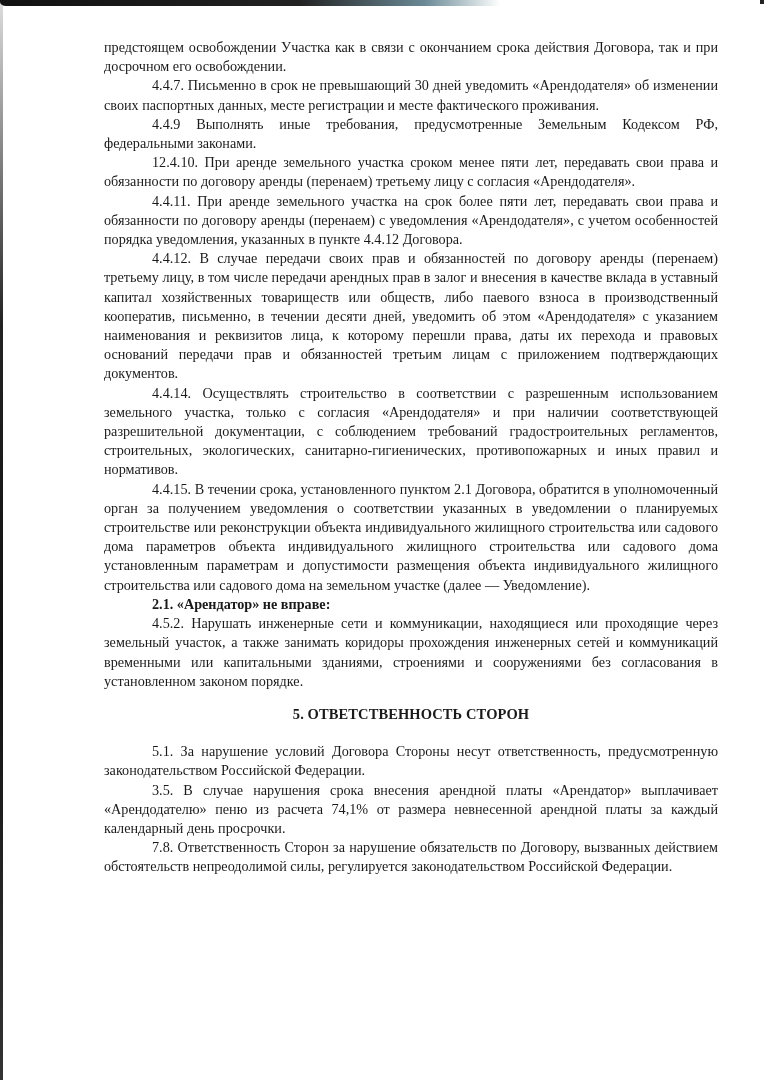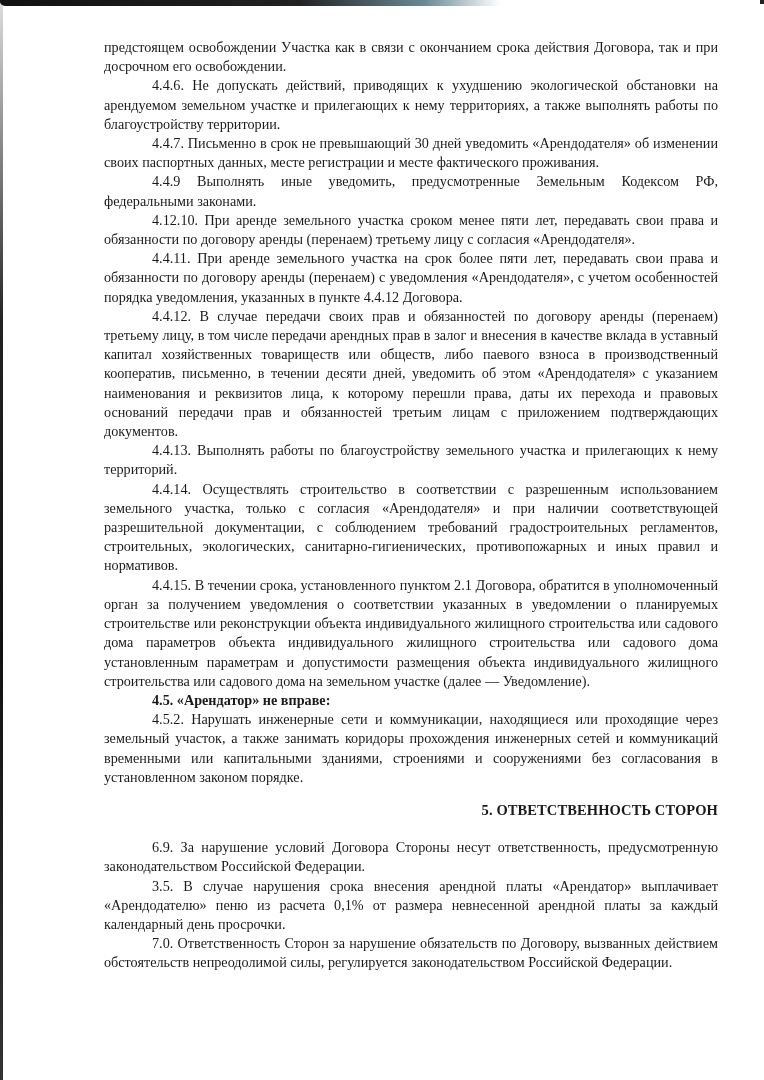--- a/index.html
+++ b/index.html
@@ -23,77 +23,71 @@
   }
   .page {
     position: absolute; left: 104px; top: 38px; width: 614px;
     font-size: 14.2px; line-height: 19.2px;
     text-align: justify;
   }
   .p { margin: 0; }
   .p.ind { text-indent: 48px; }
   .bold { font-weight: bold; }
   .heading {
-    text-align: right; font-weight: bold; font-size: 14.5px;
+    text-align: center; font-weight: bold; font-size: 14.5px;
     margin: 14px 0 18px 0; letter-spacing: 0.1px;
   }
 </style>
 </head>
 <body>
 
 <div class="scan-left"></div>
 <div class="scan-top"></div>
 <div class="scan-top-right"></div>
 
 <div class="page">
 
   <p class="p">
     <span>предстоящем освобождении Участка как в связи с окончанием срока действия Договора, так и при досрочном его освобождении.</span>
   </p>
 
   <p class="p ind">
-    <span>4.4.6.</span><span> Не допускать действий, приводящих к ухудшению экологической обстановки на арендуемом земельном участке и прилегающих к нему территориях, а также выполнять работы по благоустройству территории.</span>
-  </p>
-  <p class="p ind">
     <span>4.4.7.</span><span> Письменно в  срок не превышающий 30 дней уведомить «Арендодателя» об изменении своих паспортных данных, месте регистрации и месте фактического проживания.</span>
   </p>
   <p class="p ind">
-    <span>4.4.9</span><span> Выполнять иные уведомить, предусмотренные Земельным Кодексом РФ, федеральными законами.</span>
+    <span>4.4.9</span><span> Выполнять иные требования, предусмотренные Земельным Кодексом РФ, федеральными законами.</span>
   </p>
   <p class="p ind">
-    <span>4.12.10.</span><span> При аренде земельного участка  сроком менее пяти лет, передавать свои права и обязанности по договору аренды (перенаем) третьему лицу с согласия «Арендодателя».</span>
+    <span>12.4.10.</span><span> При аренде земельного участка  сроком менее пяти лет, передавать свои права и обязанности по договору аренды (перенаем) третьему лицу с согласия «Арендодателя».</span>
   </p>
   <p class="p ind">
     <span>4.4.11.</span><span> При аренде земельного участка на срок более пяти лет, передавать свои права и обязанности по договору аренды (перенаем) с уведомления «Арендодателя», с учетом особенностей порядка уведомления, указанных в пункте 4.4.12 Договора.</span>
   </p>
   <p class="p ind">
     <span>4.4.12.</span><span> В случае передачи своих прав и обязанностей по договору аренды (перенаем) третьему лицу, в том числе передачи арендных прав в залог и внесения в качестве вклада в уставный капитал хозяйственных товариществ или обществ, либо паевого взноса в производственный кооператив, письменно, в течении десяти дней, уведомить об этом «Арендодателя» с указанием наименования и реквизитов лица, к которому перешли права, даты их перехода и правовых оснований передачи прав и обязанностей третьим лицам с приложением подтверждающих документов.</span>
-  </p>
-  <p class="p ind">
-    <span>4.4.13.</span><span> Выполнять работы по благоустройству земельного участка и прилегающих к нему территорий.</span>
   </p>
   <p class="p ind">
     <span>4.4.14.</span><span> Осуществлять строительство в соответствии с разрешенным использованием земельного участка, только с согласия «Арендодателя» и при наличии соответствующей разрешительной документации, с соблюдением требований градостроительных регламентов, строительных, экологических, санитарно-гигиенических, противопожарных и иных правил и нормативов.</span>
   </p>
   <p class="p ind">
     <span>4.4.15.</span><span> В течении срока, установленного пунктом 2.1 Договора, обратится в уполномоченный орган за получением  уведомления о соответствии указанных в уведомлении о планируемых строительстве или реконструкции объекта индивидуального жилищного строительства или садового дома параметров объекта индивидуального жилищного строительства или садового дома установленным параметрам и допустимости размещения объекта индивидуального жилищного строительства или садового дома на земельном участке (далее — Уведомление).</span>
   </p>
 
   <p class="p ind bold">
-    <span>4.5.</span><span> «Арендатор» не вправе:</span>
+    <span>2.1.</span><span> «Арендатор» не вправе:</span>
   </p>
   <p class="p ind">
     <span>4.5.2.</span><span> Нарушать инженерные сети и коммуникации, находящиеся или проходящие через земельный участок, а также занимать коридоры прохождения инженерных сетей и коммуникаций временными или капитальными зданиями, строениями и сооружениями без согласования в установленном законом порядке.</span>
   </p>
 
   <div class="heading">5. ОТВЕТСТВЕННОСТЬ СТОРОН</div>
 
   <p class="p ind">
-    <span>6.9.</span><span> За нарушение условий Договора Стороны несут ответственность, предусмотренную законодательством Российской Федерации.</span>
+    <span>5.1.</span><span> За нарушение условий Договора Стороны несут ответственность, предусмотренную законодательством Российской Федерации.</span>
   </p>
   <p class="p ind">
-    <span>3.5.</span><span> В случае нарушения срока внесения арендной платы «Арендатор» выплачивает «Арендодателю» пеню из расчета 0,1% от размера невнесенной арендной платы за каждый календарный день просрочки.</span>
+    <span>3.5.</span><span> В случае нарушения срока внесения арендной платы «Арендатор» выплачивает «Арендодателю» пеню из расчета 74,1% от размера невнесенной арендной платы за каждый календарный день просрочки.</span>
   </p>
   <p class="p ind">
-    <span>7.0.</span><span> Ответственность Сторон за нарушение обязательств по Договору, вызванных действием обстоятельств непреодолимой силы, регулируется законодательством Российской Федерации.</span>
+    <span>7.8.</span><span> Ответственность Сторон за нарушение обязательств по Договору, вызванных действием обстоятельств непреодолимой силы, регулируется законодательством Российской Федерации.</span>
   </p>
 
 </div>
 
 </body></html>

